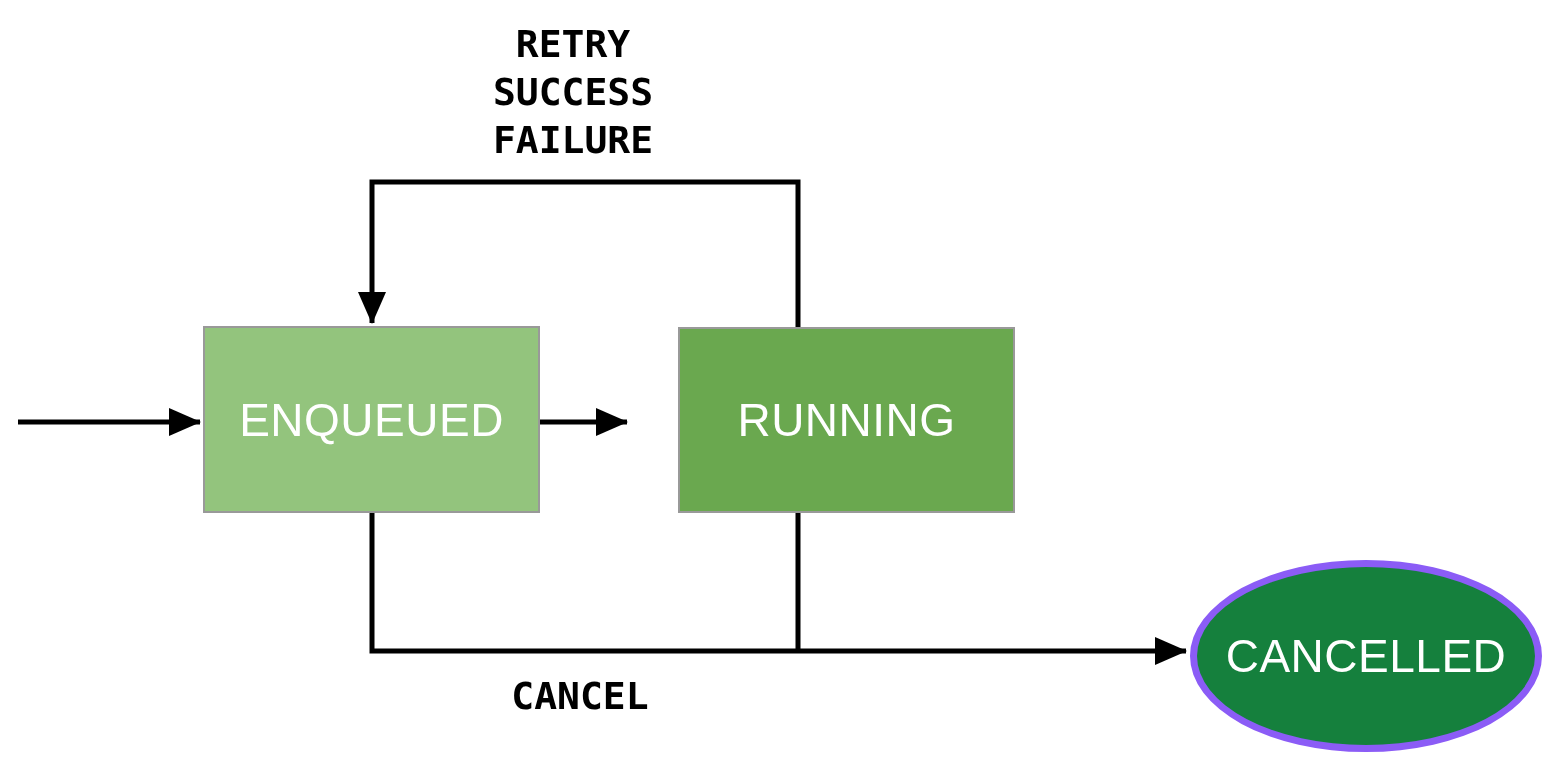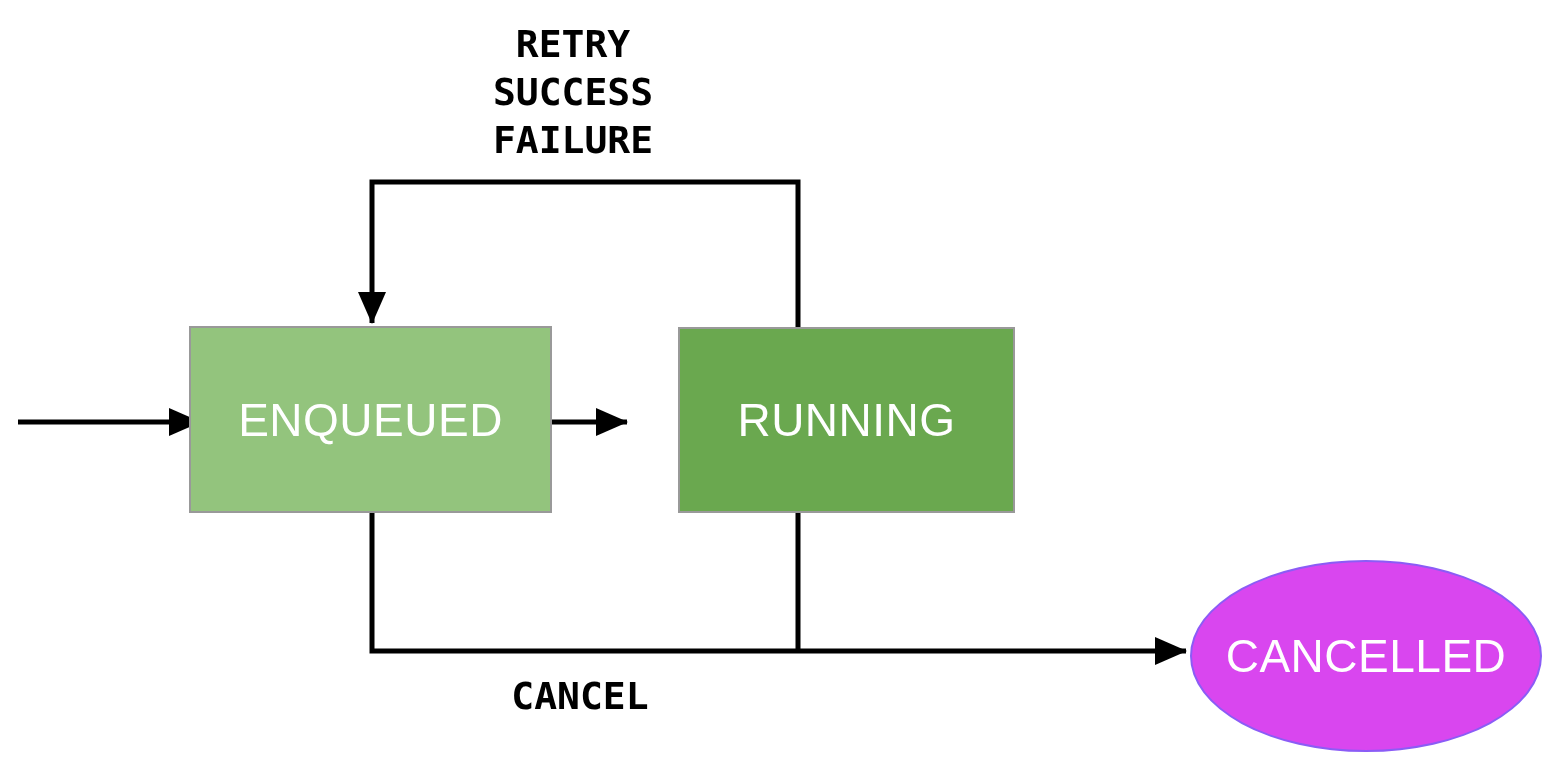--- a/index.html
+++ b/index.html
@@ -27,35 +27,35 @@
     align-items: center;
     justify-content: center;
     color: #ffffff;
     font-size: 46px;
     font-weight: 400;
     letter-spacing: 0.5px;
     box-sizing: border-box;
   }
   .state-rect { border: 2px solid #999999; }
   #node-enqueued {
-    left: 189px; top: 326px;
-    width: 363px; height: 187px;
+    left: 203px; top: 326px;
+    width: 337px; height: 187px;
     background: #93c47d;
   }
   #node-running {
     left: 630px; top: 327px;
     width: 337px; height: 186px;
     background: #6aa84f;
     margin-left: 48px;
   }
   #node-cancelled {
     left: 1190px; top: 560px;
     width: 352px; height: 192px;
-    background: #d946ef;
-    border: 2px solid #8b5cf6;
+    background: #15803d;
+    border: 7px solid #8b5cf6;
     border-radius: 50%;
   }
   .edge-label {
     position: absolute;
     font-family: "DejaVu Sans Mono", "Liberation Mono", monospace;
     font-weight: 700;
     font-size: 38px;
     color: #000000;
     text-align: center;
     line-height: 48px;

